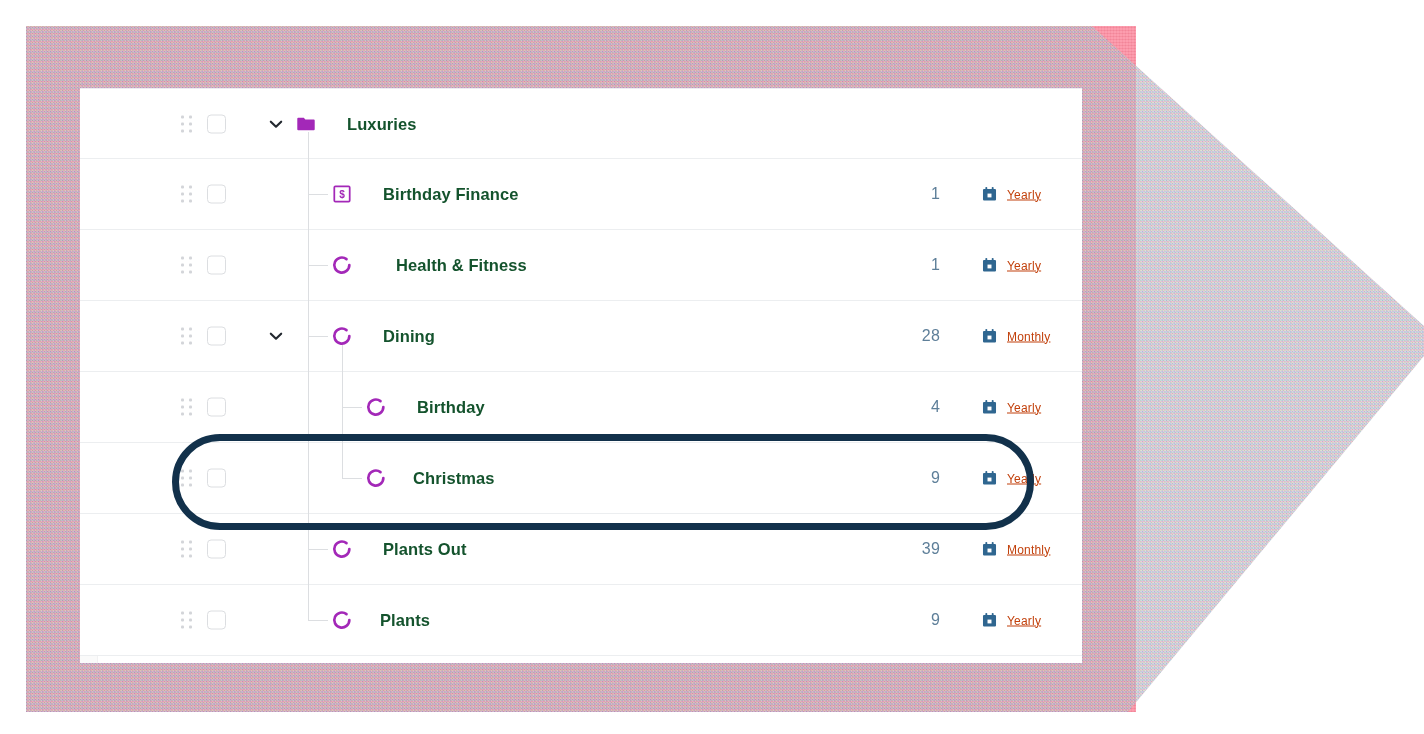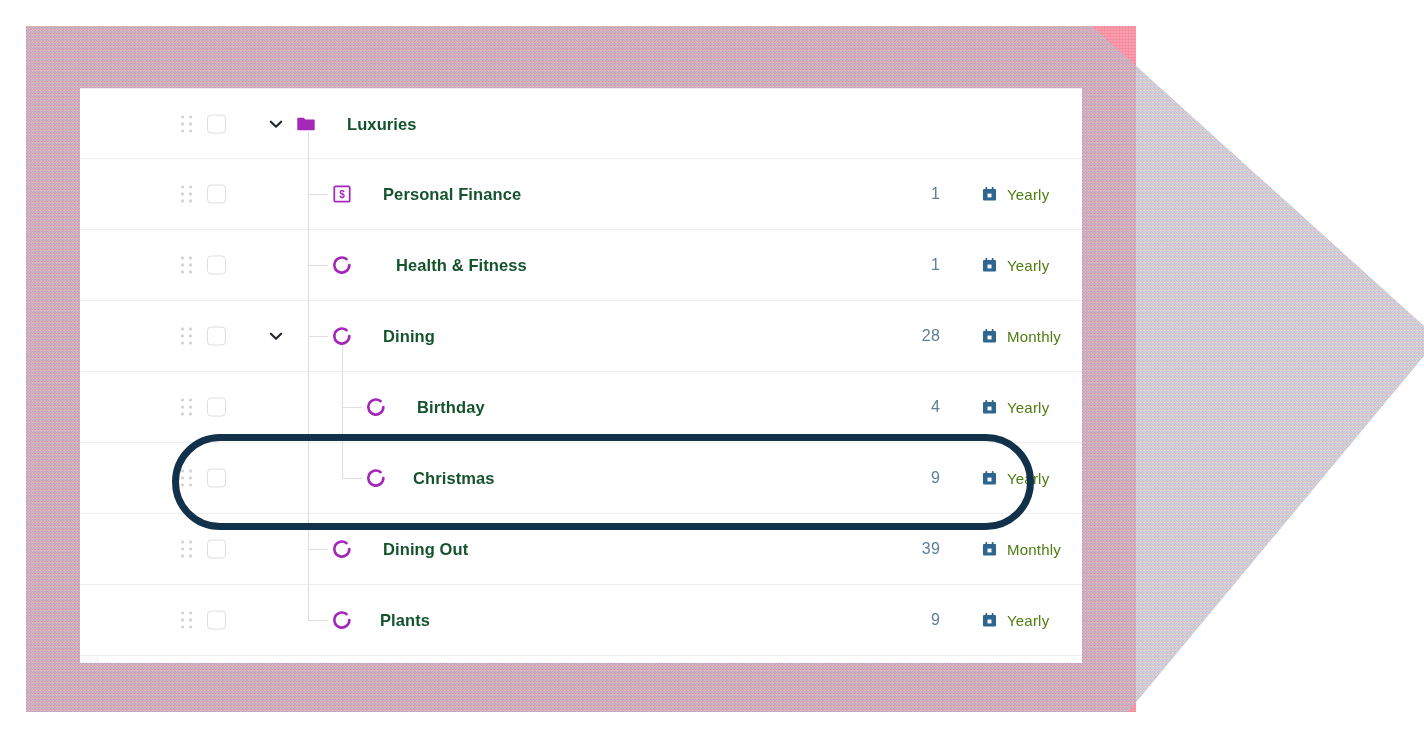--- a/index.html
+++ b/index.html
@@ -190,24 +190,25 @@
     position: absolute;
     left: 901px;
     top: 50%;
     transform: translateY(-50%);
     display: flex;
     align-items: center;
     gap: 9px;
   }
   .row-period .cal { width: 17px; height: 17px; display: block; }
   .row-period .ptext {
-    font-size: 15px;
-    color: #4d7c0f;
+    font-size: 12px;
+    color: #c2410c;
     letter-spacing: .2px;
     white-space: nowrap;
+    text-decoration: underline;
   }
 
   
   .annotation {
     position: absolute;
     left: 172px;
     top: 434px;
     width: 862px;
     height: 96px;
     border: 7px solid #12314b;
@@ -260,21 +261,21 @@
             <i></i>
           </div>
           <div class="row-checkbox"></div>
           <div class="tline h" style="left:228px;top:35px;width:20px"></div>
           <div class="row-icon" style="left:251px">
             <svg viewBox="0 0 24 24" width="22" height="22" aria-hidden="true">
               <rect x="3.6" y="3.6" width="16.8" height="16.8" rx="1.2" fill="none" stroke="#a328b8" stroke-width="1.9"></rect>
               <text x="12" y="16.4" text-anchor="middle" font-family="Liberation Sans, sans-serif" font-size="11" font-weight="700" fill="#a328b8">$</text>
             </svg>
           </div>
-          <div class="row-label" style="left:303px">Personal Finance</div>
+          <div class="row-label" style="left:303px">Birthday Finance</div>
           <div class="row-count">1</div>
           <div class="row-period">
             <span class="cal"><svg viewBox="0 0 24 24" width="17" height="17" aria-hidden="true">
                 <rect x="2.8" y="4.8" width="18.4" height="16.4" rx="1.6" fill="#2f6690"></rect>
                 <rect x="6.2" y="2.2" width="2.6" height="4.4" rx="1.1" fill="#2f6690"></rect>
                 <rect x="15.2" y="2.2" width="2.6" height="4.4" rx="1.1" fill="#2f6690"></rect>
                 <rect x="9.2" y="11.4" width="5.6" height="5.4" fill="#ffffff"></rect>
               </svg></span>
             <span class="ptext">Yearly</span>
           </div>
@@ -405,21 +406,21 @@
             <i></i>
             <i></i>
           </div>
           <div class="row-checkbox"></div>
           <div class="tline h" style="left:228px;top:35px;width:20px"></div>
           <div class="row-icon" style="left:251px">
             <svg viewBox="0 0 24 24" width="22" height="22" aria-hidden="true">
               <path d="M16.9 5.6A8.2 8.2 0 1 0 20 12" fill="none" stroke="#a328b8" stroke-width="2.9" stroke-linecap="round"></path>
             </svg>
           </div>
-          <div class="row-label" style="left:303px">Dining Out</div>
+          <div class="row-label" style="left:303px">Plants Out</div>
           <div class="row-count">39</div>
           <div class="row-period">
             <span class="cal"><svg viewBox="0 0 24 24" width="17" height="17" aria-hidden="true">
                 <rect x="2.8" y="4.8" width="18.4" height="16.4" rx="1.6" fill="#2f6690"></rect>
                 <rect x="6.2" y="2.2" width="2.6" height="4.4" rx="1.1" fill="#2f6690"></rect>
                 <rect x="15.2" y="2.2" width="2.6" height="4.4" rx="1.1" fill="#2f6690"></rect>
                 <rect x="9.2" y="11.4" width="5.6" height="5.4" fill="#ffffff"></rect>
               </svg></span>
             <span class="ptext">Monthly</span>
           </div>

